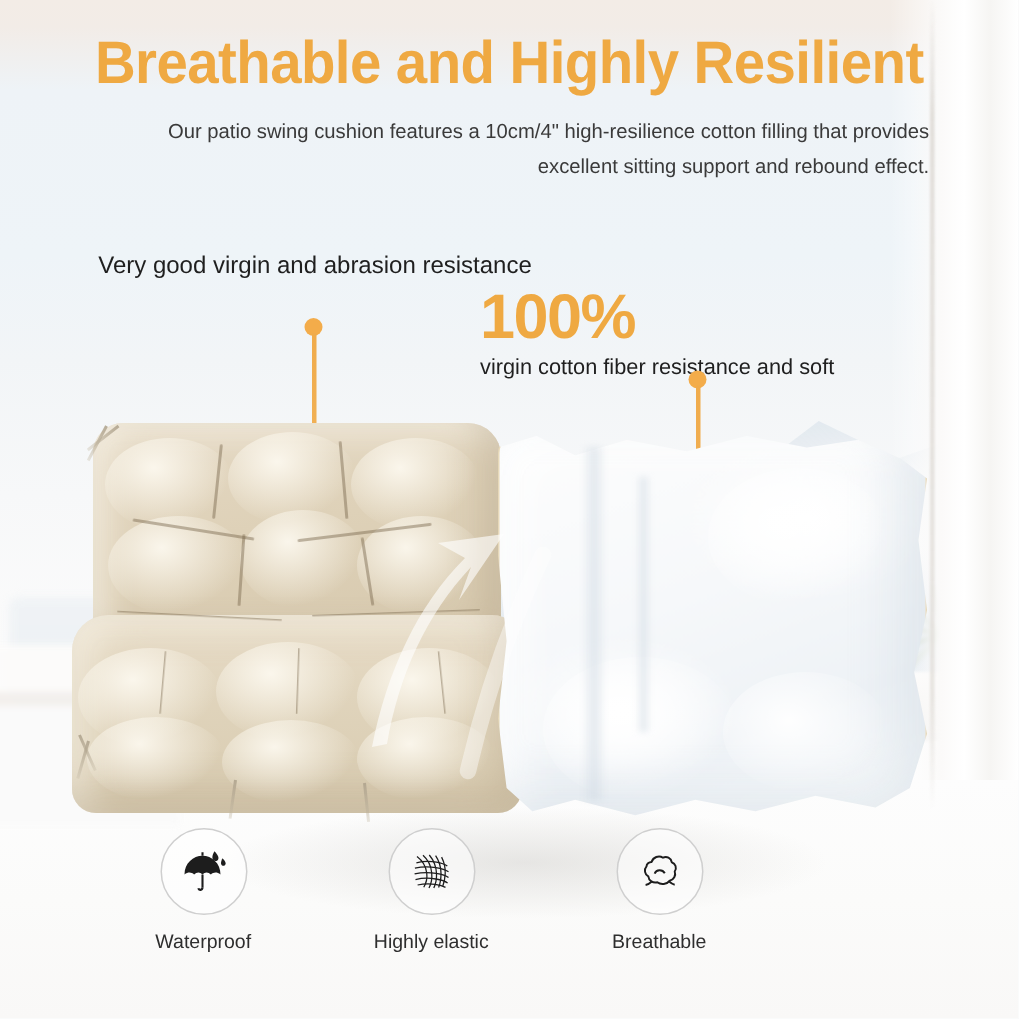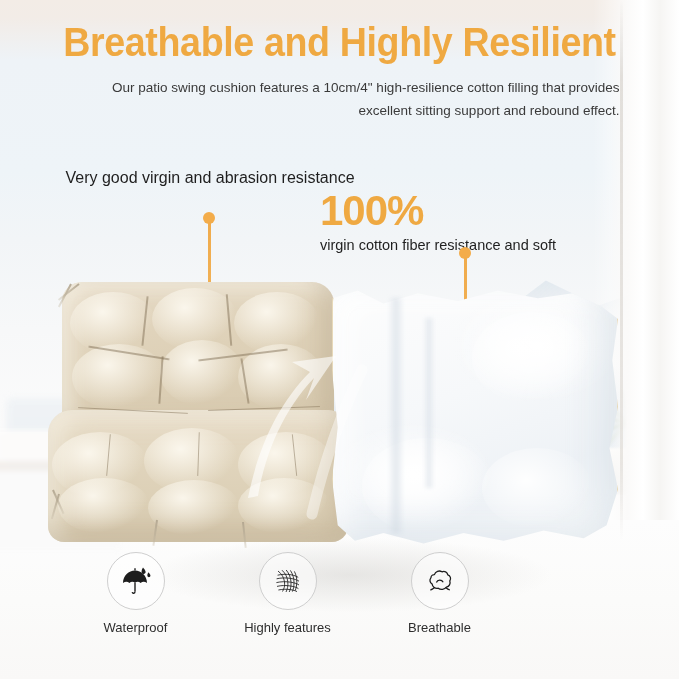--- a/index.html
+++ b/index.html
@@ -401,21 +401,21 @@
             <path d="M19.4 6.4 C21.8 10 23 14.2 23 18.4 C23 22.4 22.4 25.4 21.4 27.6"></path>
             <path d="M23.4 7.4 C25.2 11 26 14.8 25.8 18.6 C25.6 22 25 24.6 24.2 26.6"></path>
             <path d="M6.6 11.2 C10.6 10.2 15.4 10 20 10.8 C23.4 11.4 25.8 12.4 27.2 13.4"></path>
             <path d="M5.6 14.8 C9.8 13.8 14.8 13.6 19.6 14.4 C23.6 15 26.6 16.2 28 17.2"></path>
             <path d="M5.4 18.6 C9.6 17.6 14.8 17.4 19.8 18.2 C23.8 18.8 26.8 20 28 21"></path>
             <path d="M6 22.4 C10 21.4 15 21.2 19.6 22 C23.2 22.6 26 23.6 27.4 24.6"></path>
             <path d="M7.4 26 C11 25.2 15.2 25 19.2 25.6 C22.2 26 24.6 26.8 26 27.6"></path>
           </g>
         </svg>
       </div>
-      <div class="feature-label">Highly features</div>
+      <div class="feature-label">Highly elastic</div>
     </div>
 
     <div class="feature">
       <div class="feature-circle">
         <svg width="34" height="34" viewBox="0 0 34 34">
           <g stroke="#1d1d1d" stroke-width="1.3" fill="none" stroke-linejoin="round">
             <path d="M11.4 10.6 C12.4 7.4 16.2 6 19 7.8 C21.4 6.6 24.4 8 24.8 10.8
                      C27.4 11.6 28.4 14.8 26.8 17 C27.8 19.6 26.2 22.6 23.4 23.2
                      C21.6 25.6 17.6 26 15.2 24.2 C12.4 25 9.4 23 9.2 20.2
                      C6.8 19 6.2 15.6 8 13.6 C8 12 9.6 10.6 11.4 10.6 Z"></path>

